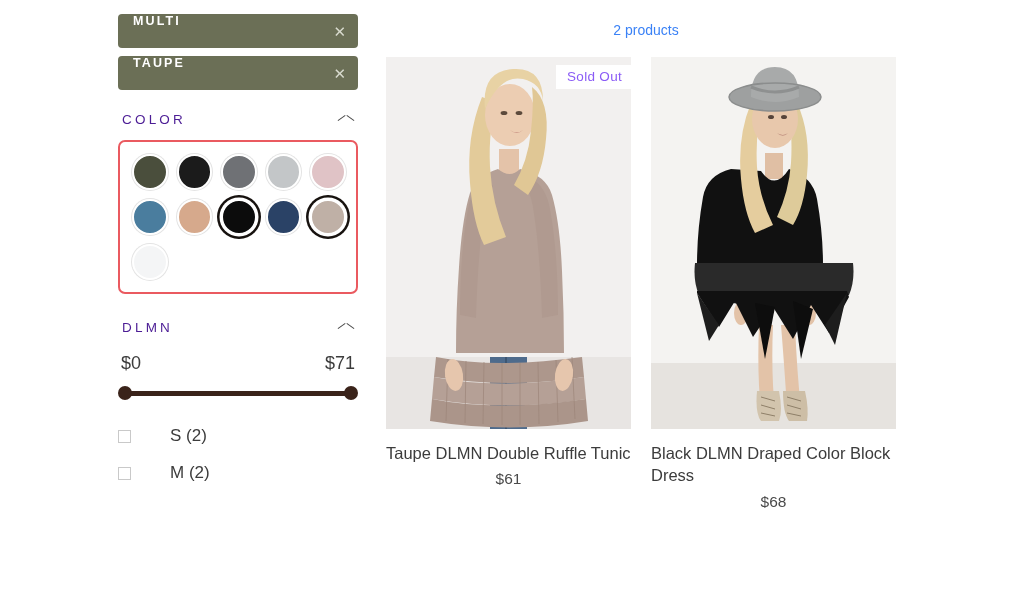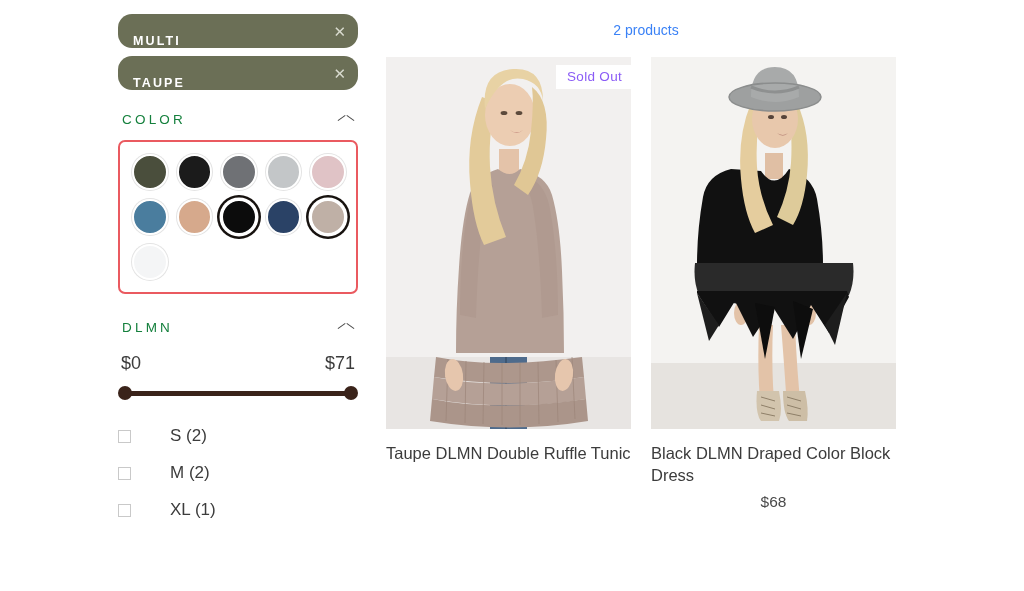--- a/index.html
+++ b/index.html
@@ -11,23 +11,23 @@
   }
   .page { position: relative; width: 1024px; height: 591px; background: #fff; }
 
   
   .sidebar { position: absolute; left: 118px; top: 14px; width: 240px; }
 
   .tag {
     position: relative;
     height: 34px;
     background: #6b6f56;
-    border-radius: 14px;
+    border-radius: 4px;
     margin-bottom: 8px;
-    display: flex; align-items: flex-end;
+    display: flex; align-items: flex-start;
   }
   .tag-label {
     color: #ffffff;
     font-size: 12.5px;
     font-weight: 700;
     letter-spacing: 2.1px;
     padding-left: 15px;
   }
   .tag-close {
     position: absolute; right: 12px; top: 50%;
@@ -38,21 +38,21 @@
   }
 
   .facet { margin-top: 22px; }
   .facet-head {
     display: flex; align-items: center; justify-content: space-between;
     padding: 0 4px 0 4px;
     cursor: pointer;
   }
   .facet-title {
     font-size: 13.5px; letter-spacing: 3.2px;
-    color: #15803d; font-weight: 400;
+    color: #4c1d95; font-weight: 400;
   }
   .chev { width: 16px; height: 10px; position: relative; }
   .chev::before, .chev::after {
     content: ""; position: absolute; top: 5px;
     width: 9px; height: 1.4px; background: #4a4a4a;
   }
   .chev::before { left: 0px; transform: rotate(-35deg); transform-origin: left center; }
   .chev::after  { right: 0px; transform: rotate(35deg); transform-origin: right center; }
 
   
@@ -193,24 +193,20 @@
 
     <div class="facet" style="margin-top:26px">
       <div class="size-list">
         <label class="size-row">
           <span class="cbox"></span>
           <span class="size-label">S (2)</span>
         </label>
         <label class="size-row">
           <span class="cbox"></span>
           <span class="size-label">M (2)</span>
-        </label>
-        <label class="size-row">
-          <span class="cbox"></span>
-          <span class="size-label">XL (1)</span>
         </label>
       </div>
     </div>
   </div>
 
   <div class="content">
     <div class="count">2 products</div>
 
     <div class="grid">
 
@@ -257,20 +253,21 @@
             <path d="M99 52 q-4 -38 28 -40 q30 -2 30 32 q-2 -18 -20 -22 q-22 -5 -38 30 z" fill="#e8d2a4"></path>
             <path d="M146 30 q18 14 14 52 q-3 34 -18 56 l-14 -10 q14 -24 17 -54 q3 -28 1 -44 z" fill="#e0c795"></path>
 
             <ellipse cx="133" cy="56" rx="3.4" ry="2" fill="#5c4a3c"></ellipse>
             <ellipse cx="118" cy="56" rx="3.4" ry="2" fill="#5c4a3c"></ellipse>
             <path d="M124 73 q7 5 13 0 q-6 6 -13 0 z" fill="#b5736b"></path>
           </svg>
           <div class="sold-out">Sold Out</div>
         </div>
         <div class="ptitle">Taupe DLMN Double Ruffle Tunic</div>
+        <div class="pprice">$61</div>
       </div>
 
       <div class="card">
         <div class="thumb">
           <svg class="fig" viewBox="0 0 245 372">
             <rect width="245" height="372" fill="#f4f3f1"></rect>
             <rect y="306" width="245" height="66" fill="#e6e3df"></rect>
 
             <path d="M108 268 q-2 50 2 86 l14 0 q-4 -38 -2 -86 z" fill="#e3c3a8"></path>
             <path d="M130 268 q4 50 6 84 l14 0 q-4 -36 -6 -84 z" fill="#e3c3a8"></path>

